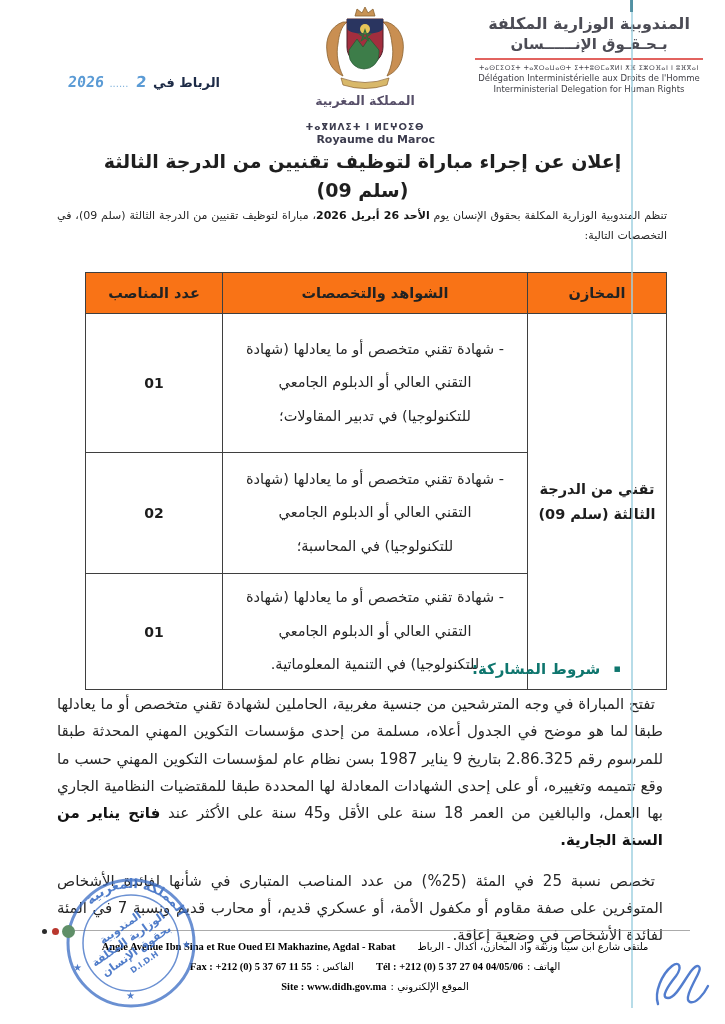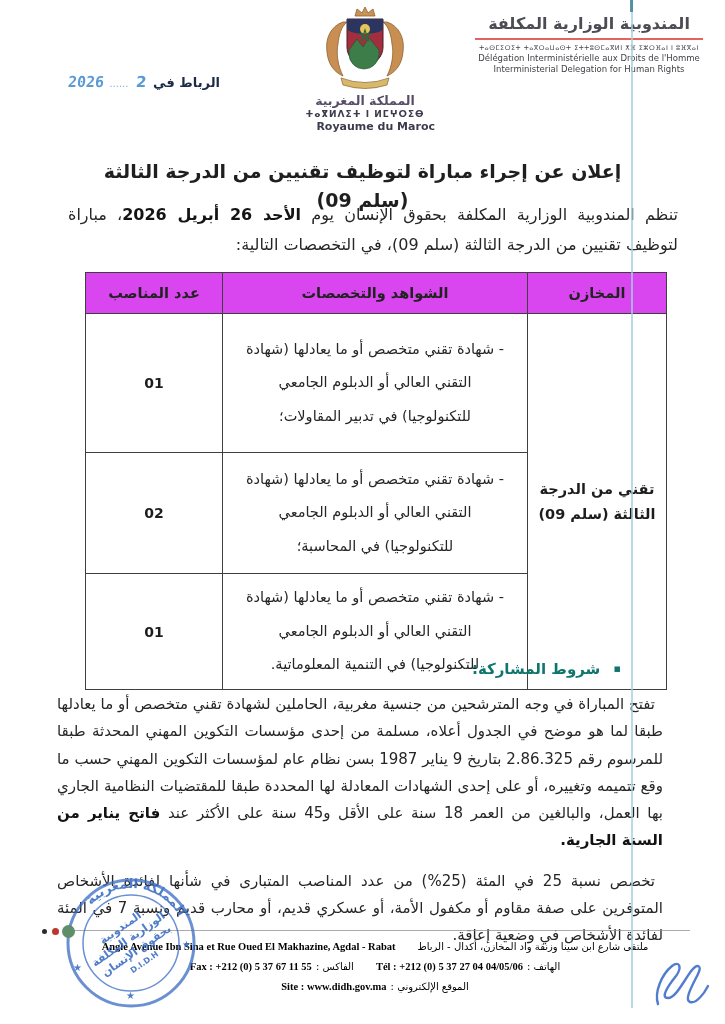--- a/index.html
+++ b/index.html
@@ -13,42 +13,42 @@
   
   .date-stamp{top:72px;left:30px;width:190px;direction:rtl;text-align:right;white-space:nowrap;}
   .date-stamp .place{font-size:13px;font-weight:700;color:#1d2b47;}
   .date-stamp .day{font-size:15px;font-weight:700;color:#5b9bd5;display:inline-block;transform:skewX(-6deg);margin:0 2px;}
   .date-stamp .dots{font-size:10px;color:#7fb2dc;letter-spacing:2px;}
   .date-stamp .year{font-size:15px;font-weight:700;color:#5b9bd5;display:inline-block;transform:skewX(-6deg);font-family:"DejaVu Sans Mono",monospace;}
 
   .crest{top:6px;left:295px;width:140px;text-align:center;}
   .crest svg{display:block;margin:0 auto;}
   .crest .ar{font-size:12.5px;font-weight:700;color:#564e68;margin-top:1px;}
-  .crest .tif{font-size:9px;font-weight:700;color:#3c3c4e;letter-spacing:1px;margin-top:1px;}
+  .crest .tif{font-size:9px;font-weight:700;color:#3c3c4e;letter-spacing:1px;margin-top:14px;}
   .crest .fr{font-size:11px;font-weight:700;color:#3c3c4e;margin-top:1px;text-align:right;}
 
   .logo-right{top:14px;right:20px;width:232px;text-align:center;}
   .logo-right .l1{font-size:16px;font-weight:700;color:#4c4c55;direction:rtl;}
   .logo-right .l2{font-size:15px;font-weight:700;color:#4c4c55;direction:rtl;margin-top:2px;}
   .logo-right .rule{height:2px;background:#e2635f;margin:5px 2px 4px 2px;}
   .logo-right .tif{font-size:6.5px;color:#46464e;letter-spacing:.5px;white-space:nowrap;}
   .logo-right .fr,.logo-right .en{font-size:8.5px;color:#3f3f46;margin-top:1px;}
 
   
-  .doc-title{top:157px;left:80px;width:565px;text-align:center;direction:rtl;
+  .doc-title{top:147px;left:80px;width:565px;text-align:center;direction:rtl;
     font-size:19px;font-weight:700;color:#1f1f1f;line-height:1.55;}
-  .intro{top:200px;left:57px;width:610px;direction:rtl;text-align:justify;
-    font-size:16px;line-height:1.85;color:#262626;margin-left:11px;}
+  .intro{top:206px;left:57px;width:610px;direction:rtl;text-align:justify;
+    font-size:11px;line-height:1.85;color:#262626;}
   .intro b{color:#141414;}
 
   
   .jobs-table-wrap{top:272px;left:85px;width:581px;}
   table.jobs{border-collapse:collapse;width:581px;direction:rtl;table-layout:fixed;}
   table.jobs th,table.jobs td{border:1.3px solid #3f3f3f;vertical-align:middle;}
-  table.jobs th{height:38px;background:#d946ef;font-size:14.5px;font-weight:700;color:#222;}
+  table.jobs th{height:38px;background:#f97316;font-size:14.5px;font-weight:700;color:#222;}
   td.frame-cell{font-size:14.5px;font-weight:700;text-align:center;line-height:1.7;color:#1d1d1d;}
   td.spec-cell{font-size:14.5px;text-align:center;line-height:2.3;padding:6px 20px;color:#262626;}
   td.count-cell{font-size:14px;font-weight:700;text-align:center;color:#1d1d1d;}
   tr.r1 td{height:126px;}
   tr.r2 td{height:108px;}
   tr.r3 td{height:103px;}
 
   
   .conditions{top:660px;left:57px;width:612px;direction:rtl;}
   .cond-heading{font-size:15px;font-weight:700;color:#0f766e;padding-right:48px;}
@@ -103,20 +103,21 @@
       <path d="M26,72 q24,9 48,0 l-2,7 q-22,7 -44,0 Z" fill="#d8b86a" stroke="#8a6230" stroke-width="0.7"></path>
     </svg>
   </span>
   <div class="ar">المملكة المغربية</div>
   <div class="tif">ⵜⴰⴳⵍⴷⵉⵜ ⵏ ⵍⵎⵖⵔⵉⴱ</div>
   <div class="fr">Royaume du Maroc</div>
 </div>
 
 <div class="abs logo-right">
   <div class="l1">المندوبية الوزارية المكلفة</div>
+  <div class="l2">بـحـقـوق الإنــــــسان</div>
   <div class="rule"></div>
   <div class="tif">ⵜⴰⵙⵎⵉⵔⵉⵜ ⵜⴰⴳⵔⴰⵡⴰⵙⵜ ⵉⵜⵜⵓⵙⵎⴰⴳⵍⵏ ⵅⴼ ⵉⵣⵔⴼⴰⵏ ⵏ ⵓⴼⴳⴰⵏ</div>
   <div class="fr">Délégation Interministérielle aux Droits de l'Homme</div>
   <div class="en">Interministerial Delegation for Human Rights</div>
 </div>
 
 <div class="abs doc-title">إعلان عن إجراء مباراة لتوظيف تقنيين من الدرجة الثالثة (سلم 09)</div>
 
 <div class="abs intro">
   <span>تنظم المندوبية الوزارية المكلفة بحقوق الإنسان يوم </span><b>الأحد 26 أبريل 2026</b><span>، مباراة لتوظيف تقنيين من الدرجة الثالثة (سلم 09)، في التخصصات التالية:</span>

